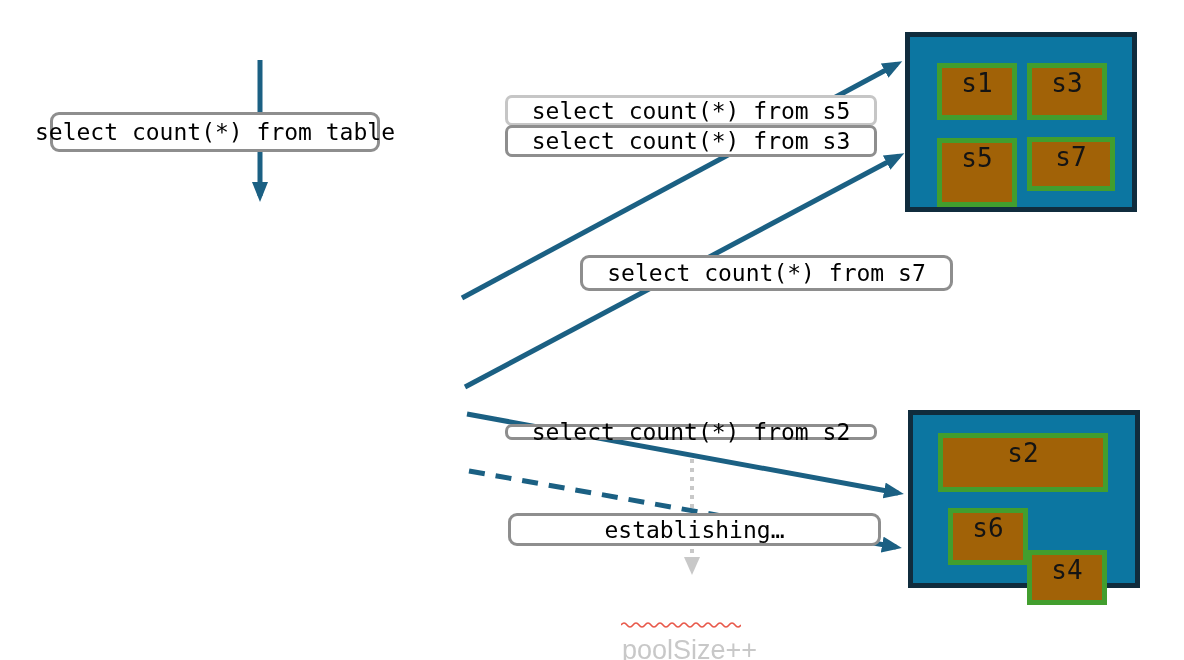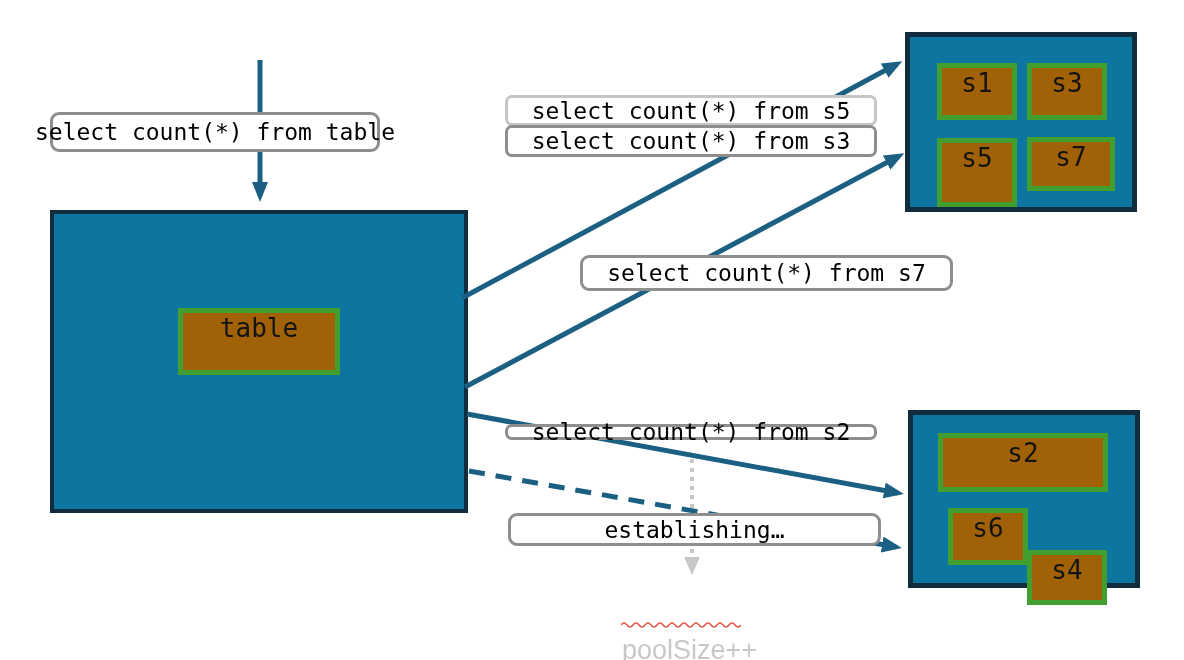--- a/index.html
+++ b/index.html
@@ -31,25 +31,20 @@
     font-family:"Liberation Sans",sans-serif;font-size:27px;color:#c8c8c8;white-space:nowrap;margin-top:44px;
   }
   #poolsize .ul{text-decoration:underline;text-decoration-thickness:2px;text-underline-offset:3px;}
   #squiggle{position:absolute;left:621px;top:620px;z-index:3;}
 </style>
 </head>
 <body>
 
 <div id="canvas">
 
-  <div class="big-box" style="left:50px;top:210px;width:418px;height:303px;">
-    <div class="shard-cell" style="left:124px;top:94px;width:162px;height:67px;">
-      <span>table</span>
-    </div>
-  </div>
 
   <div class="big-box" style="left:905px;top:32px;width:232px;height:180px;border-width:5px;">
     <div class="shard-cell" style="left:27px;top:26px;width:80px;height:57px;">
       <span>s1</span>
     </div>
     <div class="shard-cell" style="left:117px;top:26px;width:80px;height:57px;">
       <span>s3</span>
     </div>
     <div class="shard-cell" style="left:27px;top:101px;width:80px;height:69px;">
       <span>s5</span>

